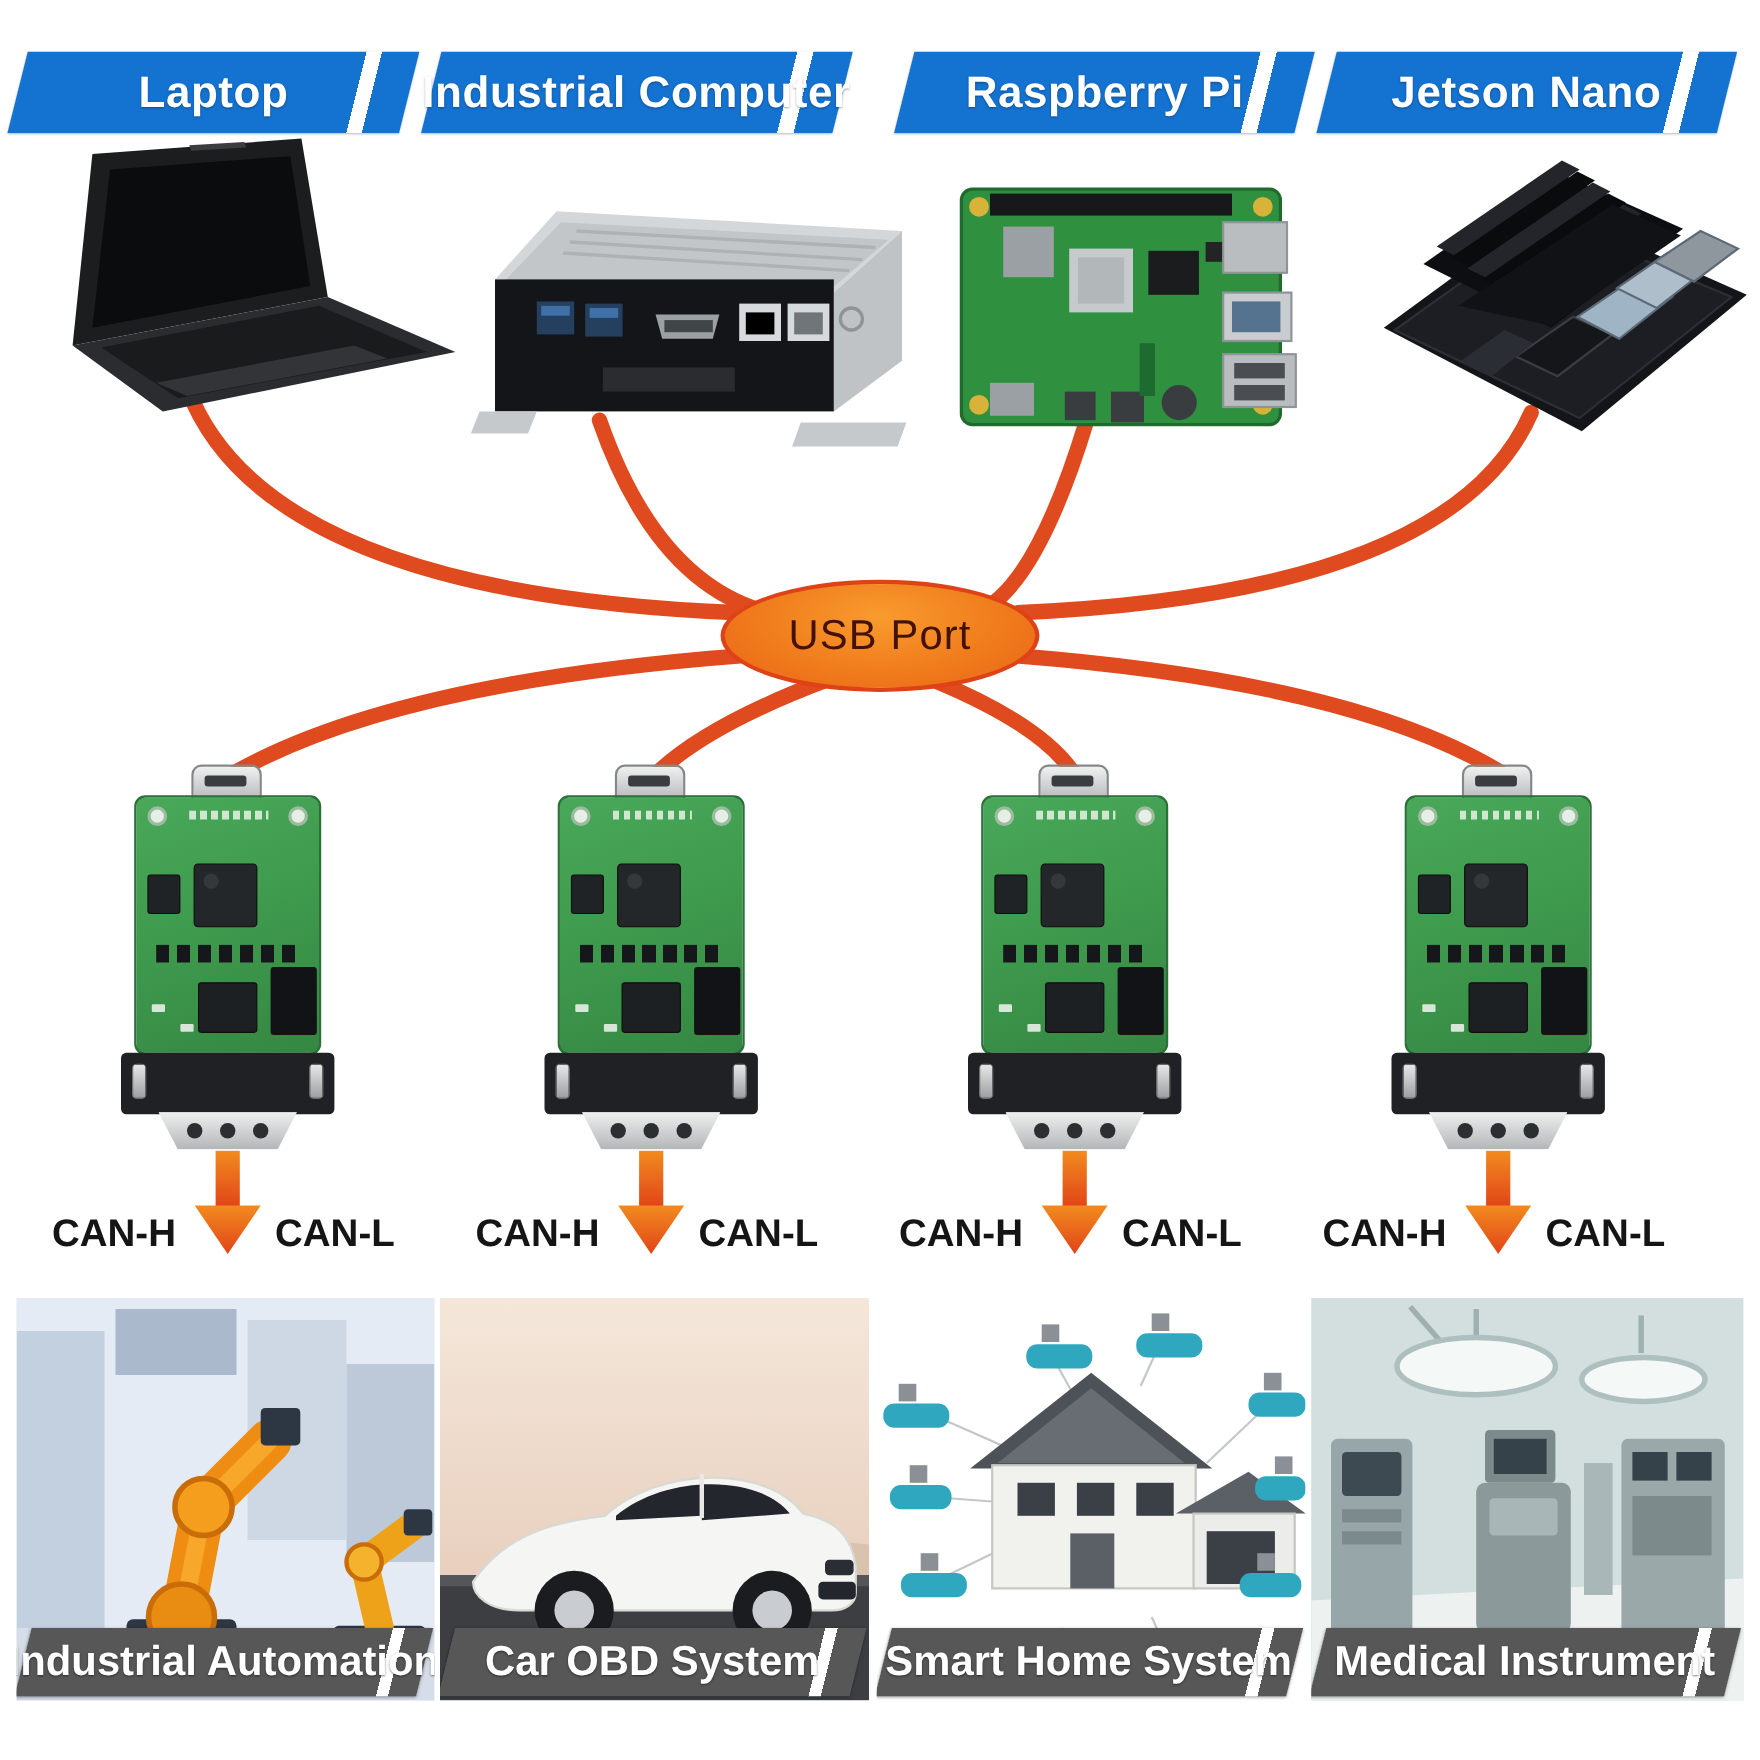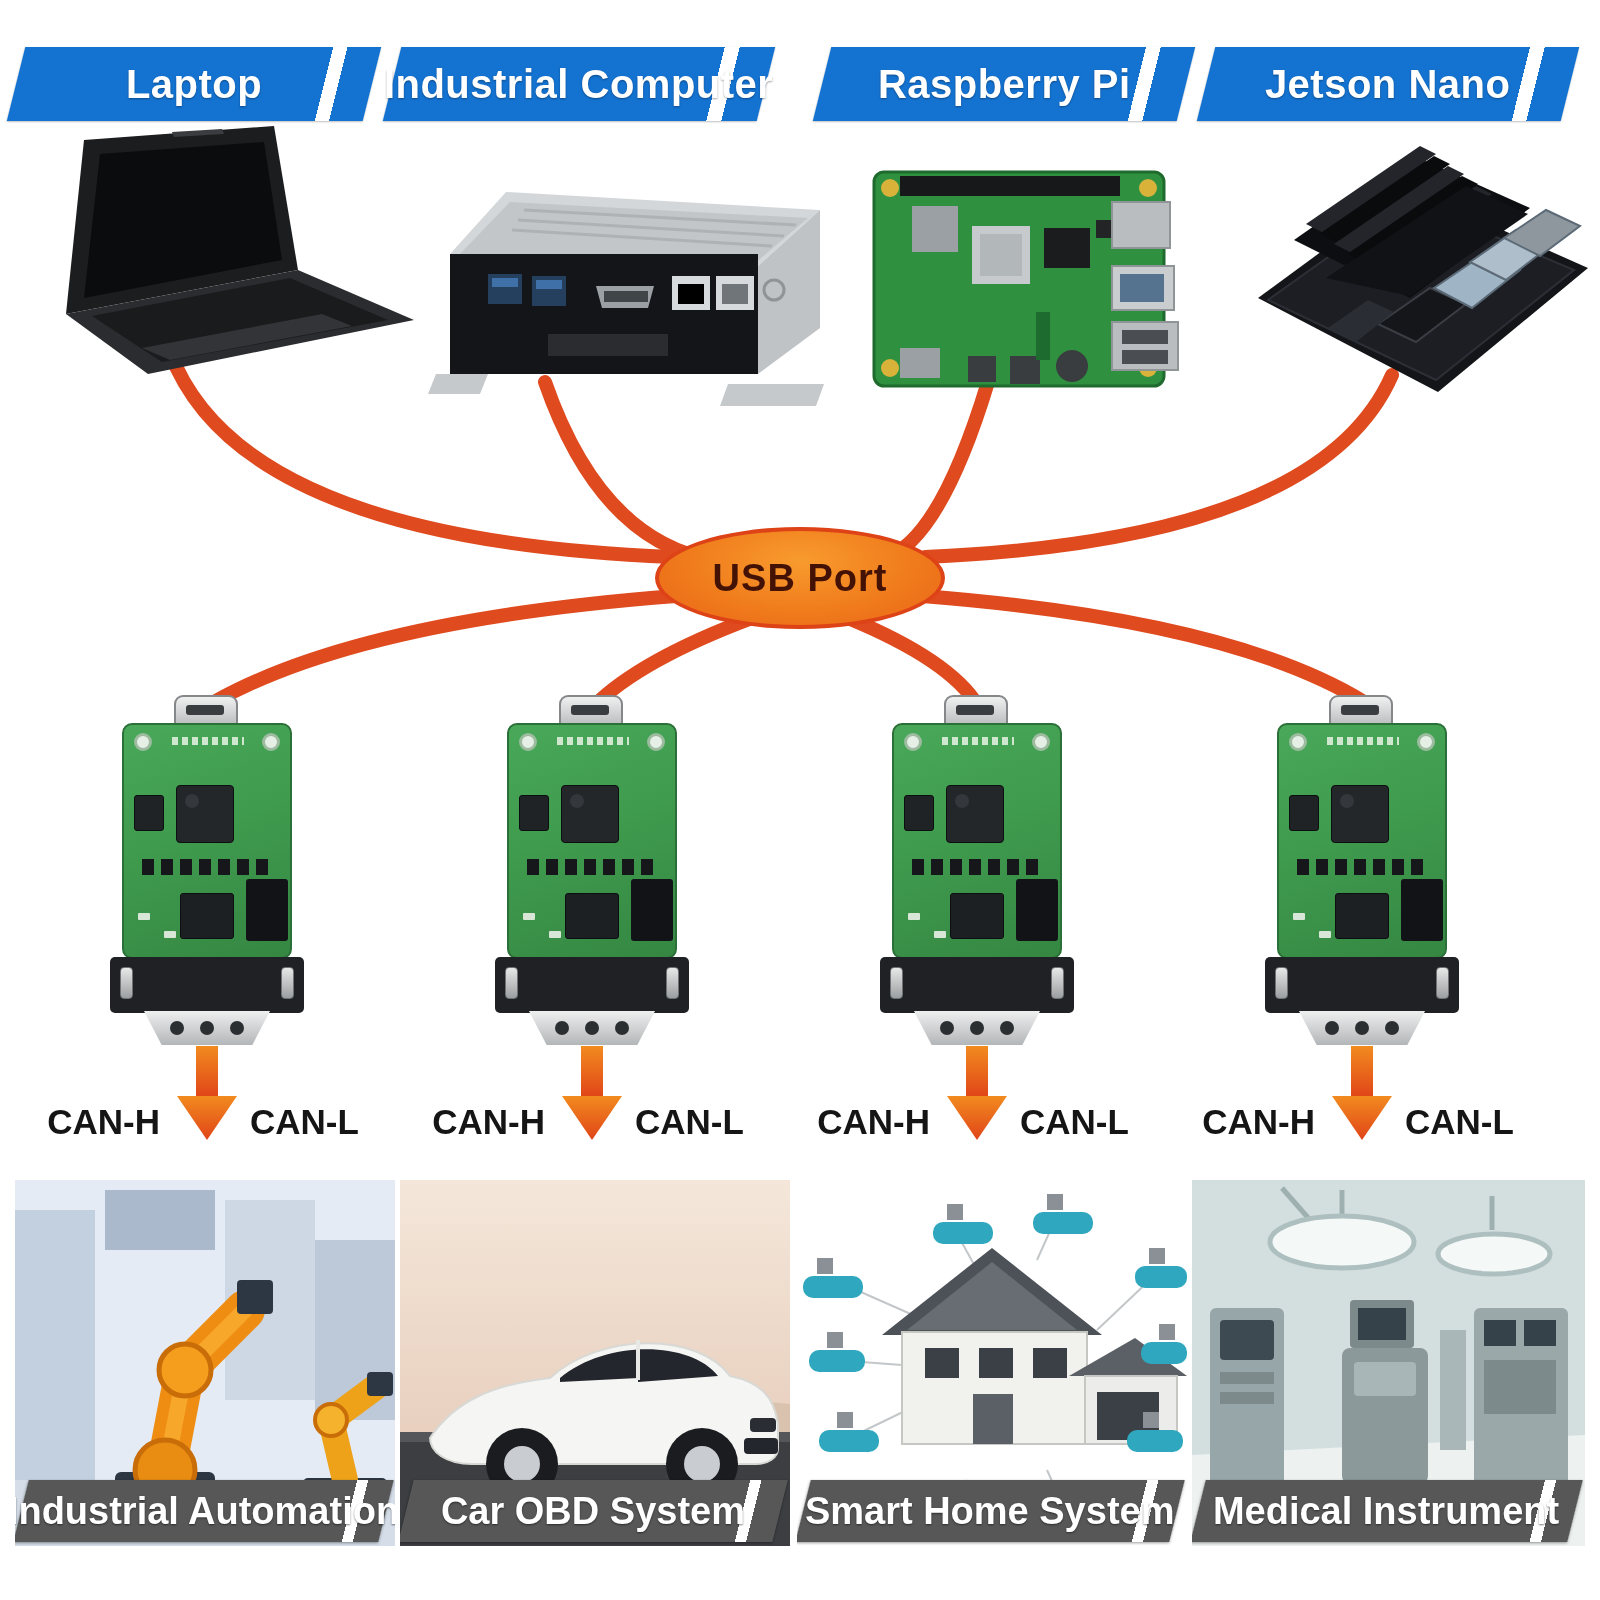--- a/index.html
+++ b/index.html
@@ -26,21 +26,21 @@
   svg.wires{position:absolute;left:0;top:0;}
   
   .hub{
     position:absolute;left:655px;top:527px;width:290px;height:102px;
     border-radius:50%;
     background:radial-gradient(ellipse at 50% 32%,#f89b2e 0%,var(--hub-orange,#f07c1c) 55%,#ea6418 100%);
     border:4px solid var(--hub-border,#dd4316);
     display:flex;align-items:center;justify-content:center;
     box-sizing:border-box;
   }
-  .hub span{color:#431204;font-size:38px;font-weight:bold;letter-spacing:1px;}
+  .hub span{color:#431204;font-size:38px;font-weight:normal;letter-spacing:1px;}
   
   .adapter{position:absolute;top:695px;width:178px;height:350px;}
   .musb{position:absolute;left:56px;top:0;width:64px;height:46px;
     background:linear-gradient(#f0f0f0,#b7babc 70%,#9ea1a3);
     border:2px solid #85888a;border-radius:9px 9px 4px 4px;box-sizing:border-box;}
   .musb::after{content:"";position:absolute;left:10px;top:8px;width:38px;height:10px;background:#3a3d40;border-radius:3px;}
   .pcb{position:absolute;left:4px;top:28px;width:170px;height:236px;
     background:linear-gradient(160deg,#49a859 0%,#3f9b4e 45%,#358742 100%);
     border:2px solid #2a7038;border-radius:10px;box-sizing:border-box;}
   .hole{position:absolute;width:18px;height:18px;border-radius:50%;background:#e6efe6;border:3px solid #9cbb9f;box-sizing:border-box;}

